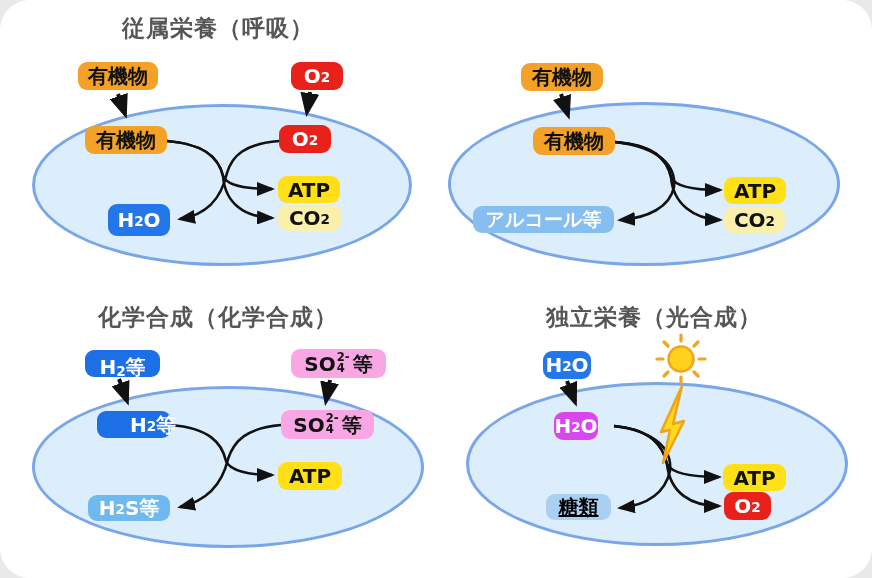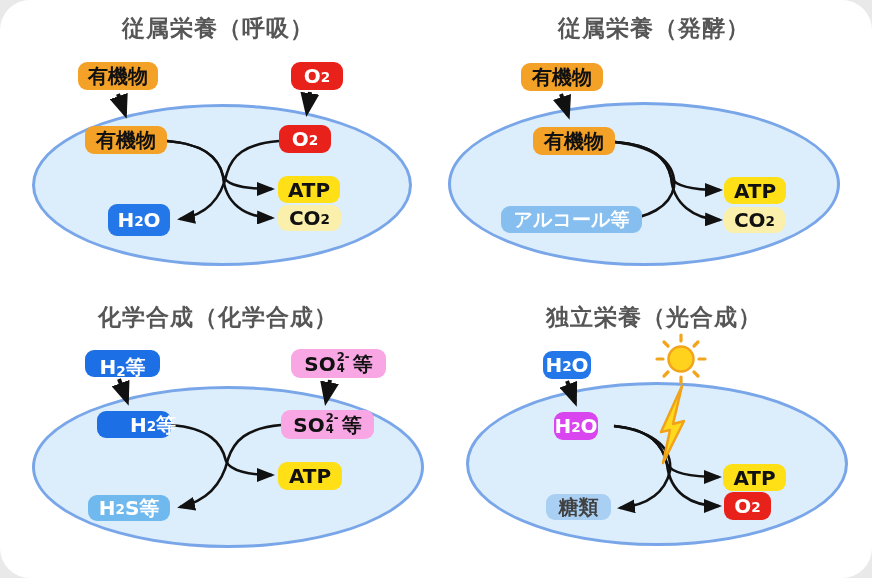--- a/index.html
+++ b/index.html
@@ -67,41 +67,40 @@
     <div class="box" style="left: 78px; top: 62px; width: 80px; height: 28px; background-color: rgb(244, 161, 39); color: rgb(17, 17, 17);">有機物</div>
     <div class="box" style="left: 291px; top: 62px; width: 52px; height: 28px; background-color: rgb(232, 34, 27); color: rgb(255, 255, 255);">O<sub>2</sub></div>
     <div class="box" style="left: 85px; top: 126px; width: 82px; height: 28px; background-color: rgb(244, 161, 39); color: rgb(17, 17, 17);">有機物</div>
     <div class="box" style="left: 279px; top: 125px; width: 52px; height: 28px; background-color: rgb(232, 34, 27); color: rgb(255, 255, 255);">O<sub>2</sub></div>
     <div class="box" style="left: 278px; top: 176px; width: 62px; height: 27px; background-color: rgb(255, 223, 21); color: rgb(17, 17, 17);">ATP</div>
     <div class="box" style="left: 278px; top: 205px; width: 63px; height: 26px; background-color: rgb(250, 240, 172); color: rgb(17, 17, 17);">CO<sub>2</sub></div>
     <div class="box" style="left: 108px; top: 204px; width: 62px; height: 32px; background-color: rgb(35, 119, 232); color: rgb(255, 255, 255); align-items: center;">H<sub>2</sub>O</div>
   </div>
 
   <div class="panel" id="panel-1">
-    <div class="panel-title">従属栄養（発酵）</div>
     <div class="cell" style="left:12px;top:102px;width:392px;height:164px;"></div>
     <svg class="arrows" width="436" height="289">
       <defs>
         <marker id="ah1" markerUnits="userSpaceOnUse" markerWidth="18" markerHeight="14" refX="15" refY="7" orient="auto">
             <polygon points="0,0 18,7 0,14" fill="#111"></polygon>
           </marker>
         <marker id="bh1" markerUnits="userSpaceOnUse" markerWidth="24" markerHeight="19" refX="19" refY="9.5" orient="auto">
             <polygon points="0,0 24,9.5 0,19" fill="#111"></polygon>
           </marker>
       </defs>
       <path d="M125,94 L132,115" stroke="#111" stroke-width="4" fill="none" marker-end="url(#bh1)"></path>
       <path d="M179,142 C218,145 231,159 235,177 C239,187 260,190 284,190" stroke="#111" stroke-width="2.6" fill="none" marker-end="url(#ah1)"></path>
       <path d="M179,142 C218,145 231,159 235,177 C237,204 258,219 284,220" stroke="#111" stroke-width="2.6" fill="none" marker-end="url(#ah1)"></path>
       <path d="M179,142 C226,148 240,167 238,187 C234,207 212,218 184,220" stroke="#111" stroke-width="2.6" fill="none" marker-end="url(#ah1)"></path>
     </svg>
     <div class="box" style="left: 85px; top: 63px; width: 82px; height: 28px; background-color: rgb(244, 161, 39); color: rgb(17, 17, 17);">有機物</div>
     <div class="box" style="left: 97px; top: 127px; width: 82px; height: 28px; background-color: rgb(244, 161, 39); color: rgb(17, 17, 17);">有機物</div>
     <div class="box" style="left: 288px; top: 177px; width: 62px; height: 27px; background-color: rgb(255, 223, 21); color: rgb(17, 17, 17);">ATP</div>
     <div class="box" style="left: 288px; top: 207px; width: 61px; height: 26px; background-color: rgb(250, 240, 172); color: rgb(17, 17, 17);">CO<sub>2</sub></div>
-    <div class="box" style="left: 37px; top: 206px; width: 141px; height: 27px; font-size: 19px; background-color: rgb(134, 191, 239); color: rgb(255, 255, 255); margin-left: 28px;">アルコール等</div>
+    <div class="box" style="left: 37px; top: 206px; width: 141px; height: 27px; font-size: 19px; background-color: rgb(134, 191, 239); color: rgb(255, 255, 255);">アルコール等</div>
   </div>
 
   <div class="panel" id="panel-2">
     <div class="panel-title">化学合成（化学合成）</div>
     <div class="cell" style="left:32px;top:97px;width:392px;height:162px;"></div>
     <svg class="arrows" width="436" height="289">
       <defs>
         <marker id="ah2" markerUnits="userSpaceOnUse" markerWidth="18" markerHeight="14" refX="15" refY="7" orient="auto">
             <polygon points="0,0 18,7 0,14" fill="#111"></polygon>
           </marker>
@@ -156,16 +155,16 @@
           <line x1="232" y1="83" x2="228" y2="87"></line>
           <line x1="258" y1="83" x2="262" y2="87"></line>
         </g>
       </g>
       <polygon points="246,97 225,143 234,141 227,174 248,132 237,135" fill="#FFD91E" stroke="#F0A318" stroke-width="2.5" stroke-linejoin="round"></polygon>
     </svg>
     <div class="box" style="left: 107px; top: 62px; width: 48px; height: 28px; background-color: rgb(35, 119, 232); color: rgb(255, 255, 255);">H<sub>2</sub>O</div>
     <div class="box" style="left: 118px; top: 123px; width: 44px; height: 28px; background-color: #d946ef; color: rgb(255, 255, 255);">H<sub>2</sub>O</div>
     <div class="box" style="left: 287px; top: 175px; width: 63px; height: 27px; background-color: rgb(255, 223, 21); color: rgb(17, 17, 17);">ATP</div>
     <div class="box" style="left: 288px; top: 203px; width: 47px; height: 28px; background-color: rgb(232, 34, 27); color: rgb(255, 255, 255);">O<sub>2</sub></div>
-    <div class="box" style="left: 110px; top: 205px; width: 65px; height: 26px; background-color: rgb(169, 207, 243); color: #404040;">糖類</div>
+    <div class="box" style="left: 110px; top: 205px; width: 65px; height: 26px; background-color: rgb(169, 207, 243); color: #000000; text-decoration: underline;">糖類</div>
   </div>
 
 </div>
 
 </body></html>

